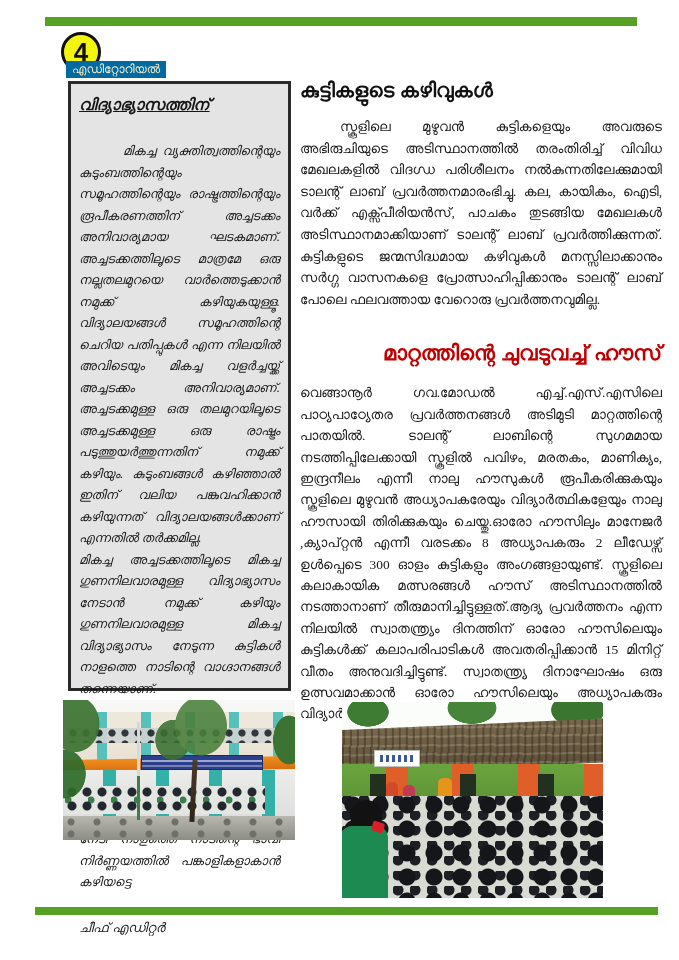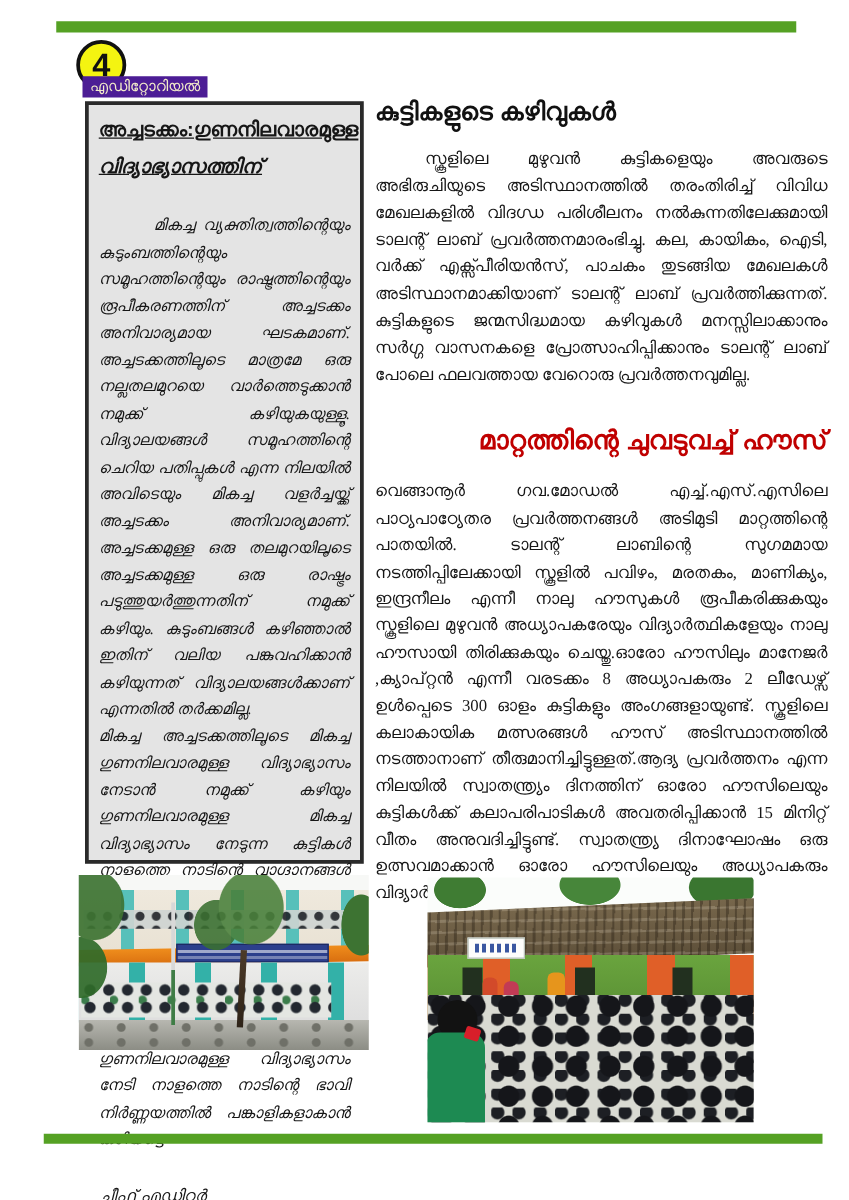--- a/index.html
+++ b/index.html
@@ -13,21 +13,21 @@
   .top-bar { position:absolute; left:45px; top:17px; width:592px; height:9px;
              background:#55a124; }
   .bottom-bar { position:absolute; left:35px; top:907px; width:623px; height:8px;
              background:#55a124; }
   .page-num { position:absolute; left:61px; top:32px; width:40px; height:40px;
              border-radius:50%; background:#f4f411; border:3px solid #111;
              display:flex; align-items:center; justify-content:center;
              font-family:"Liberation Sans", sans-serif;
              font-size:26px; font-weight:bold; color:#111; }
   .editorial-tag { position:absolute; left:66px; top:61px; padding:1px 6px 2px;
-             background:#4c1d95; color:#f3ecca; font-size:12px;
+             background:#0369a1; color:#f3ecca; font-size:12px;
              font-family:"Liberation Sans", sans-serif; }
   
   .editorial-box { position:absolute; left:68px; top:81px; width:223px; height:610px;
              background:#e4e4e4; border:3px solid #2a2a2a; padding:6px 8px 0 8px; }
   .edit-title { font-family:"Liberation Sans", sans-serif; font-weight:bold;
              font-size:16px; line-height:29px; text-decoration:underline; }
   .edit-title .l2 { font-style:italic; }
   .edit-body { margin-top:22px; font-style:italic; font-size:12.6px;
              line-height:21.5px; text-align:justify; }
   .edit-body p.first { text-indent:44px; }
@@ -143,21 +143,20 @@
   <div class="top-bar"></div>
 
   <div class="page-num">
     <span>4</span>
   </div>
 
   <div class="editorial-tag">എഡിറ്റോറിയൽ</div>
 
   <div class="editorial-box">
     <div class="edit-title">
-      <div class="l1">അച്ചടക്കം:ഗുണനിലവാരമുള്ള</div>
       <div class="l2">വിദ്യാഭ്യാസത്തിന്</div>
     </div>
     <div class="edit-body">
       <p class="first">മികച്ച വ്യക്തിത്വത്തിന്റെയും കുടുംബത്തിന്റെയും സമൂഹത്തിന്റെയും രാഷ്ട്രത്തിന്റെയും രൂപീകരണത്തിന് അച്ചടക്കം അനിവാര്യമായ ഘടകമാണ്. അച്ചടക്കത്തിലൂടെ മാത്രമേ ഒരു നല്ലതലമുറയെ വാർത്തെടുക്കാൻ നമുക്ക് കഴിയുകയുള്ളൂ. വിദ്യാലയങ്ങൾ സമൂഹത്തിന്റെ ചെറിയ പതിപ്പുകൾ എന്ന നിലയിൽ അവിടെയും മികച്ച വളർച്ചയ്ക്ക് അച്ചടക്കം അനിവാര്യമാണ്. അച്ചടക്കമുള്ള ഒരു തലമുറയിലൂടെ അച്ചടക്കമുള്ള ഒരു രാഷ്ട്രം പടുത്തുയർത്തുന്നതിന് നമുക്ക് കഴിയും. കുടുംബങ്ങൾ കഴിഞ്ഞാൽ ഇതിന് വലിയ പങ്കുവഹിക്കാൻ കഴിയുന്നത് വിദ്യാലയങ്ങൾക്കാണ് എന്നതിൽ തർക്കമില്ല.</p>
       <p>മികച്ച അച്ചടക്കത്തിലൂടെ മികച്ച ഗുണനിലവാരമുള്ള വിദ്യാഭ്യാസം നേടാൻ നമുക്ക് കഴിയും ഗുണനിലവാരമുള്ള മികച്ച വിദ്യാഭ്യാസം നേടുന്ന കുട്ടികൾ നാളത്തെ നാടിന്റെ വാഗ്ദാനങ്ങൾ തന്നെയാണ്.</p>
       <p>അവരാണ് നാളത്തെ നാടിന്റെ ഭാവി നിർണ്ണയിക്കേണ്ടുന്നവർ. ആ നിലയ്ക്ക് നമ്മുടെ വിദ്യാലയത്തിലെ കുട്ടികൾക്കും മികച്ച അച്ചടക്കത്തിലധിഷ്ഠിതമായ മികച്ച ഗുണനിലവാരമുള്ള വിദ്യാഭ്യാസം നേടി നാളത്തെ നാടിന്റെ ഭാവി നിർണ്ണയത്തിൽ പങ്കാളികളാകാൻ കഴിയട്ടെ</p>
     </div>
     <div class="edit-sign">ചീഫ് എഡിറ്റർ</div>
   </div>
 

